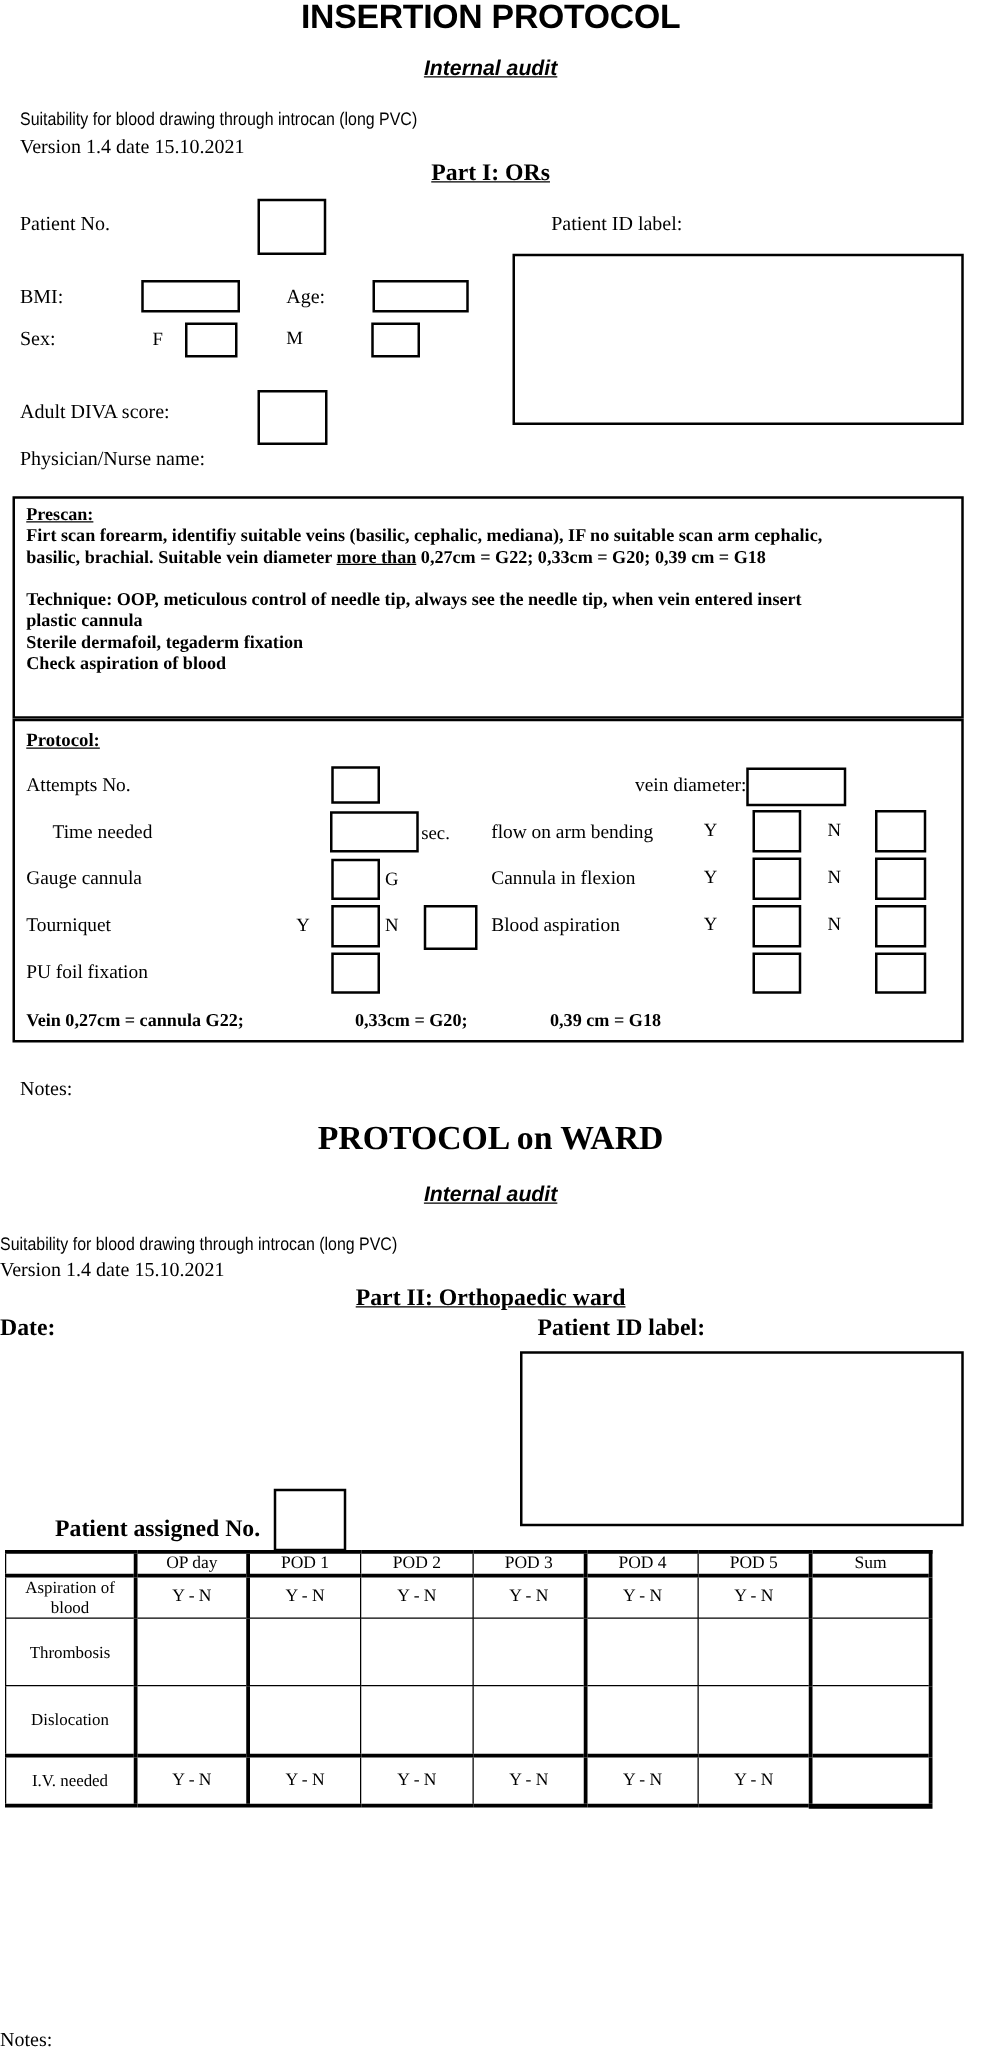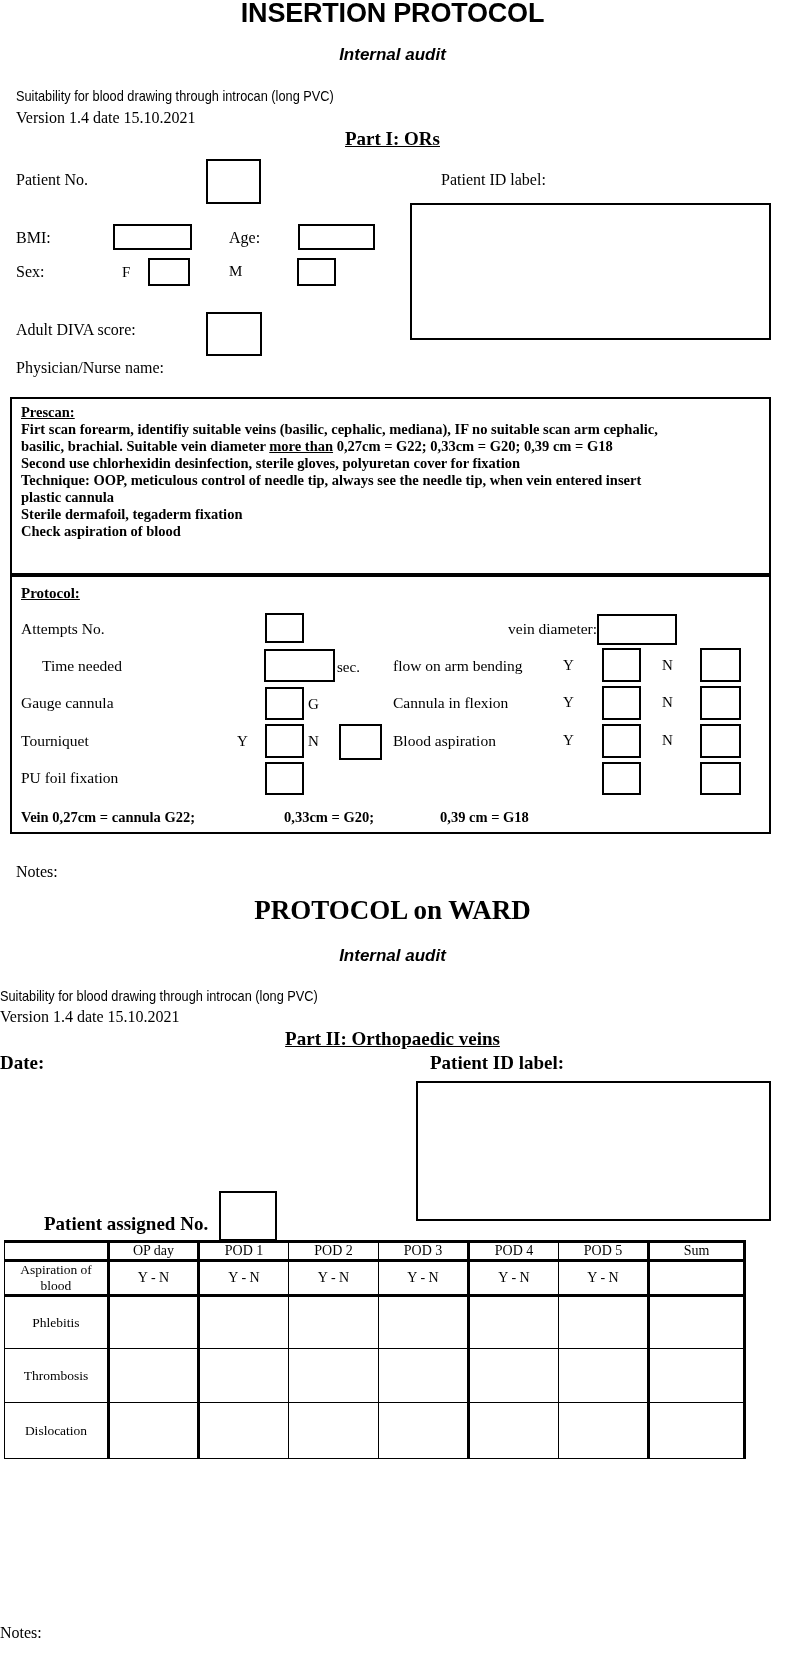--- a/index.html
+++ b/index.html
@@ -23,21 +23,21 @@
   
   .doc-title {
     position:absolute; left:0; width:785px; text-align:center;
     font-weight:bold;
   }
   .title-sans { font-family:"Liberation Sans", sans-serif; font-size:27px; letter-spacing:-0.2px; }
   .title-serif { font-family:"Liberation Serif", serif; font-size:27px; }
   .subtitle {
     position:absolute; left:0; width:785px; text-align:center;
     font-family:"Liberation Sans", sans-serif;
-    font-weight:bold; font-style:italic; font-size:17px;
+    font-weight:bold; font-style:italic; font-size:17px;text-decoration:underline;
   }
   .narrowline {
     font-family:"Liberation Sans", sans-serif;
     font-size:14.5px; font-weight:500;
     transform:scaleX(0.88); transform-origin:left center;
   }
 
   
   .box { position:absolute; border:2px solid #000; background:#fff; }
 
@@ -98,21 +98,20 @@
 
   <div class="t serif" style="left:16px; top:322px; font-size:16px;">Adult DIVA score:</div>
   <div class="box" style="left:206px; top:312px; width:56px; height:44px;"></div>
 
   <div class="t serif" style="left:16px; top:360px; font-size:16px;">Physician/Nurse name:</div>
 
   <div class="panel" style="left:10px; top:397px; width:761px; height:178px;">
     <div class="panel-text u" style="left:9px; top:5px;">Prescan:</div>
     <div class="panel-text" style="left:9px; top:22px;">Firt scan forearm, identifiy suitable veins (basilic, cephalic, mediana), IF no suitable scan arm cephalic,</div>
     <div class="panel-text" style="left:9px; top:39px;"><span>basilic, brachial. Suitable vein diameter </span><span class="u">more than</span><span> 0,27cm = G22; 0,33cm = G20; 0,39 cm = G18</span></div>
-    <div class="panel-text" style="left:9px; top:56px;">Second use chlorhexidin desinfection, sterile gloves, polyuretan cover for fixation</div>
     <div class="panel-text" style="left:9px; top:73px;">Technique: OOP, meticulous control of needle tip, always see the needle tip, when vein entered insert</div>
     <div class="panel-text" style="left:9px; top:90px;">plastic cannula</div>
     <div class="panel-text" style="left:9px; top:107px;">Sterile dermafoil, tegaderm fixation</div>
     <div class="panel-text" style="left:9px; top:124px;">Check aspiration of blood</div>
   </div>
 
   <div class="panel" style="left:10px; top:575px; width:761px; height:259px;">
     <div class="panel-text u" style="left:9px; top:8px; font-size:15px;">Protocol:</div>
 
     <div class="t serif" style="left:9px; top:44px; font-size:15.5px;">Attempts No.</div>
@@ -160,21 +159,21 @@
   </div>
 
   <div class="t serif" style="left:16px; top:864px; font-size:16px;">Notes:</div>
 
   <div class="doc-title title-serif" style="top:895px;">PROTOCOL on WARD</div>
   <div class="subtitle" style="top:946px;">Internal audit</div>
 
   <div class="t narrowline" style="left:0px; top:989px;">Suitability for blood drawing through introcan (long PVC)</div>
   <div class="t serif" style="left:0px; top:1009px; font-size:16px;">Version 1.4  date 15.10.2021</div>
 
-  <div class="doc-title title-serif u" style="top:1028px; font-size:19px;">Part II: Orthopaedic veins</div>
+  <div class="doc-title title-serif u" style="top:1028px; font-size:19px;">Part II: Orthopaedic ward</div>
 
   <div class="t serif b" style="left:0px; top:1053px; font-size:19px;">Date:</div>
   <div class="t serif b" style="left:430px; top:1053px; font-size:19px;">Patient ID label:</div>
   <div class="box" style="left:416px; top:1081px; width:355px; height:140px;"></div>
 
   <div class="t serif b" style="left:0px; top:1214px; font-size:19px;padding-left:44px;">Patient assigned No.</div>
   <div class="box" style="left:219px; top:1191px; width:58px; height:50px;"></div>
 
   <table class="wtable" style="left:4px; top:1240px; width:740px;">
     <colgroup>
@@ -203,48 +202,48 @@
       <tr style="height:34px;">
         <td class="rowhead thick-t">Aspiration of blood</td>
         <td class="thick-t thick-l">Y - N</td>
         <td class="thick-t thick-l">Y - N</td>
         <td class="thick-t">Y - N</td>
         <td class="thick-t">Y - N</td>
         <td class="thick-t thick-l">Y - N</td>
         <td class="thick-t">Y - N</td>
         <td class="thick-t thick-l thick-r"></td>
       </tr>
-      <tr style="height:53px;">
-        <td class="rowhead al-left va-top thick-t">Phlebitis</td>
-        <td class="thick-t thick-l"></td>
-        <td class="thick-t thick-l"></td>
-        <td class="thick-t"></td>
-        <td class="thick-t"></td>
-        <td class="thick-t thick-l"></td>
-        <td class="thick-t"></td>
-        <td class="thick-t thick-l thick-r"></td>
-      </tr>
       <tr style="height:54px;">
         <td class="rowhead al-left va-bot">Thrombosis</td>
         <td class="thick-l"></td>
         <td class="thick-l"></td>
         <td></td>
         <td></td>
         <td class="thick-l"></td>
         <td></td>
         <td class="thick-l thick-r"></td>
       </tr>
       <tr style="height:56px;">
         <td class="rowhead al-left va-bot">Dislocation</td>
         <td class="thick-l"></td>
         <td class="thick-l"></td>
         <td></td>
         <td></td>
         <td class="thick-l"></td>
         <td></td>
         <td class="thick-l thick-r"></td>
       </tr>
+      <tr style="height:40px;">
+        <td class="rowhead thick-t thick-b">I.V. needed</td>
+        <td class="thick-t thick-b thick-l">Y - N</td>
+        <td class="thick-t thick-b thick-l">Y - N</td>
+        <td class="thick-t thick-b">Y - N</td>
+        <td class="thick-t thick-b">Y - N</td>
+        <td class="thick-t thick-b thick-l">Y - N</td>
+        <td class="thick-t thick-b">Y - N</td>
+        <td class="thick-t thick-b thick-l thick-r" style="border-bottom-width:4px;"></td>
+      </tr>
     </tbody>
   </table>
 
   <div class="t serif" style="left:0px; top:1625px; font-size:16px;">Notes:</div>
 
 </div>
 
 </body></html>

